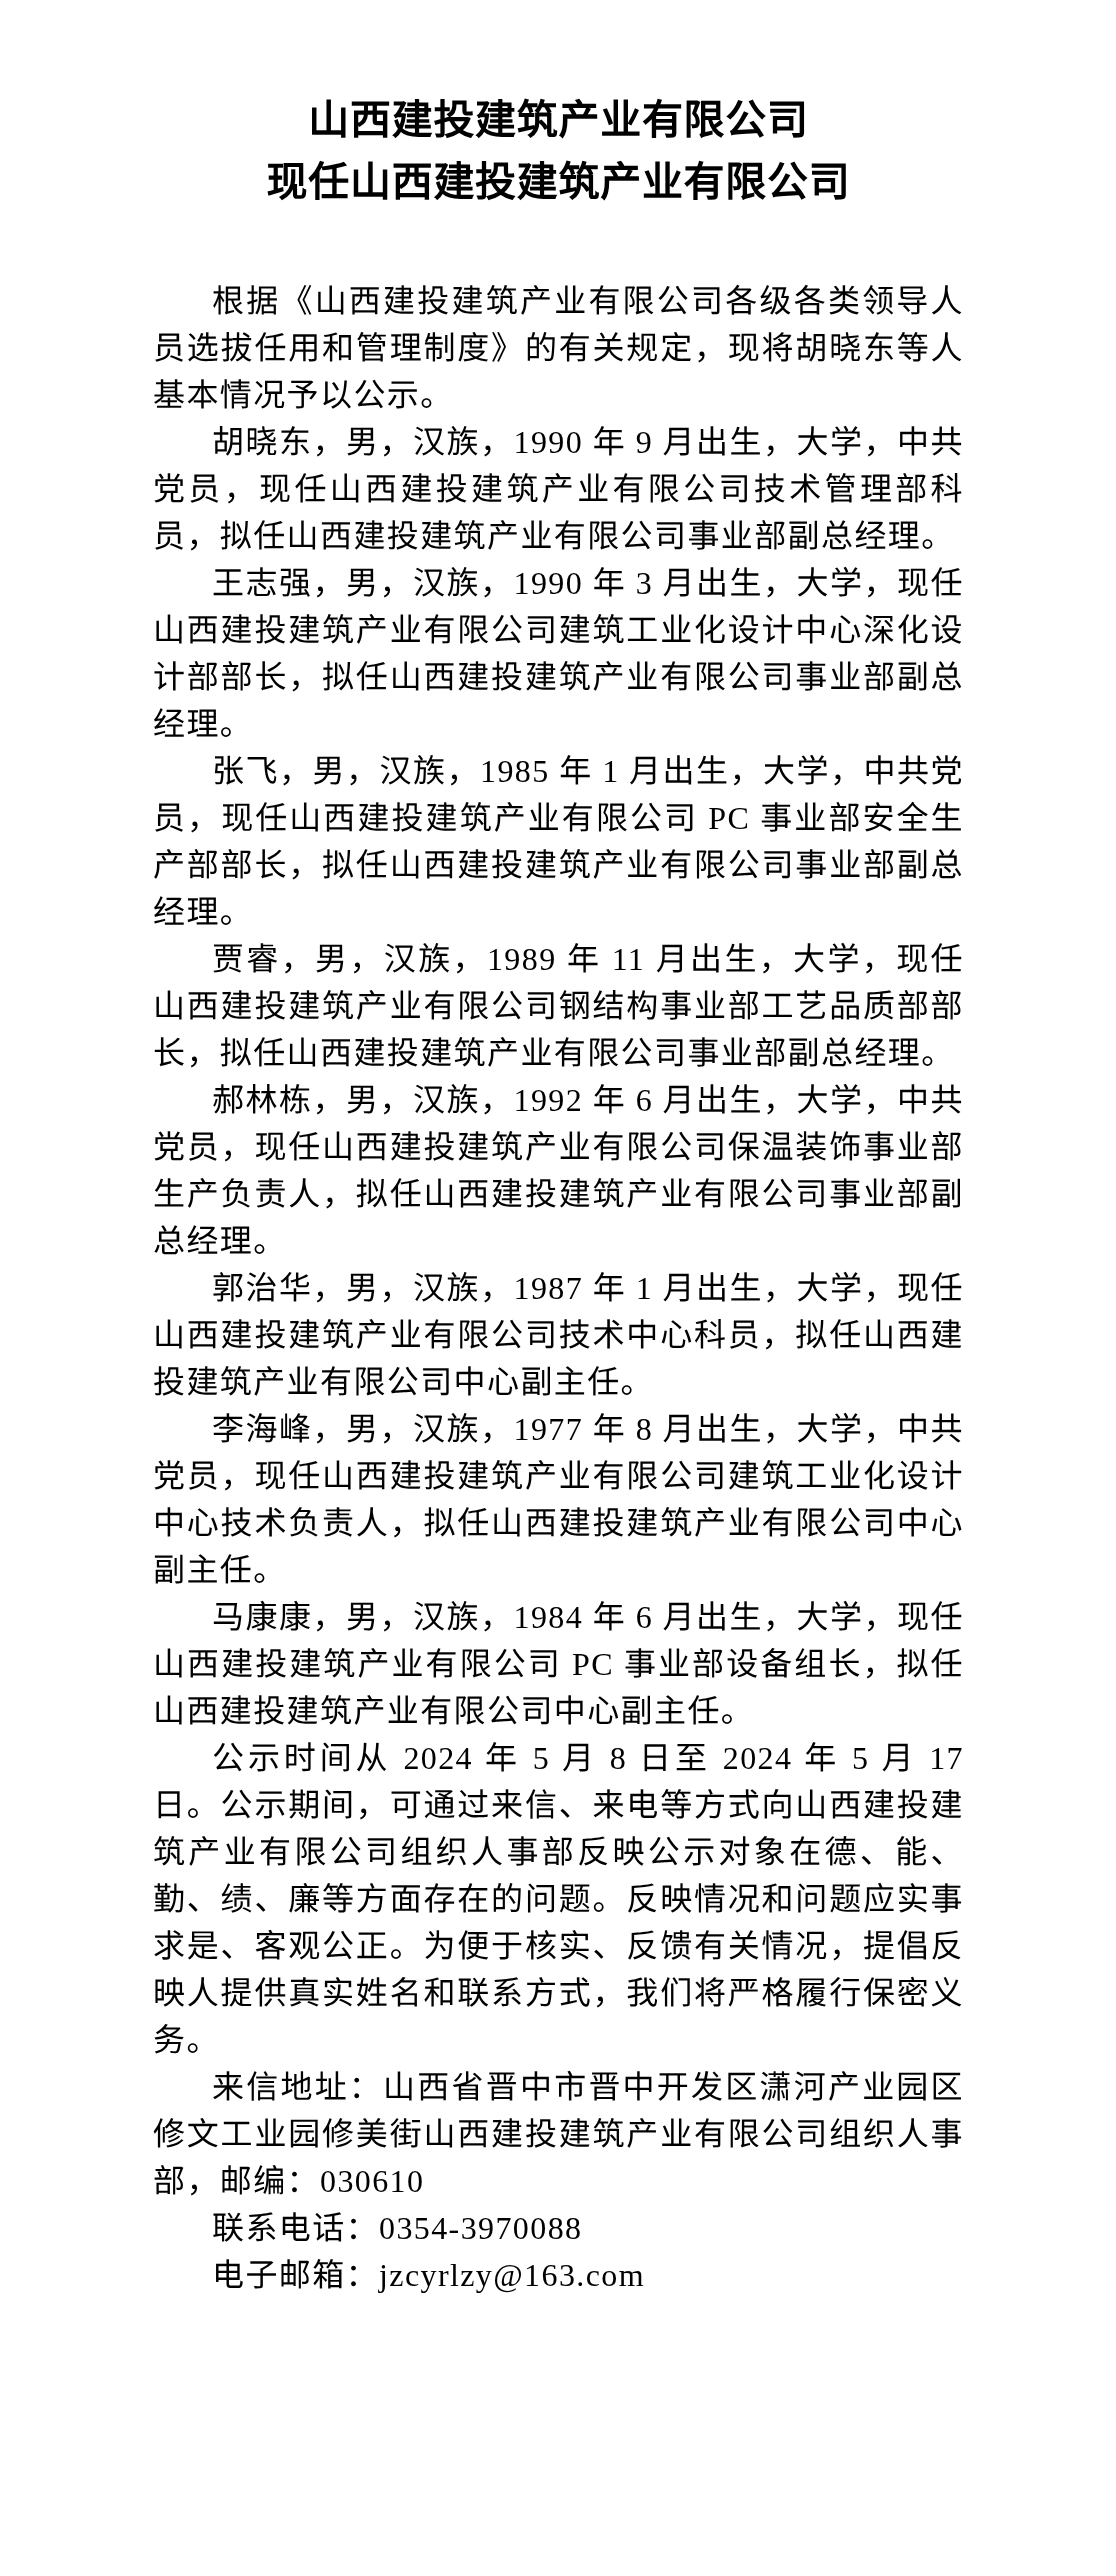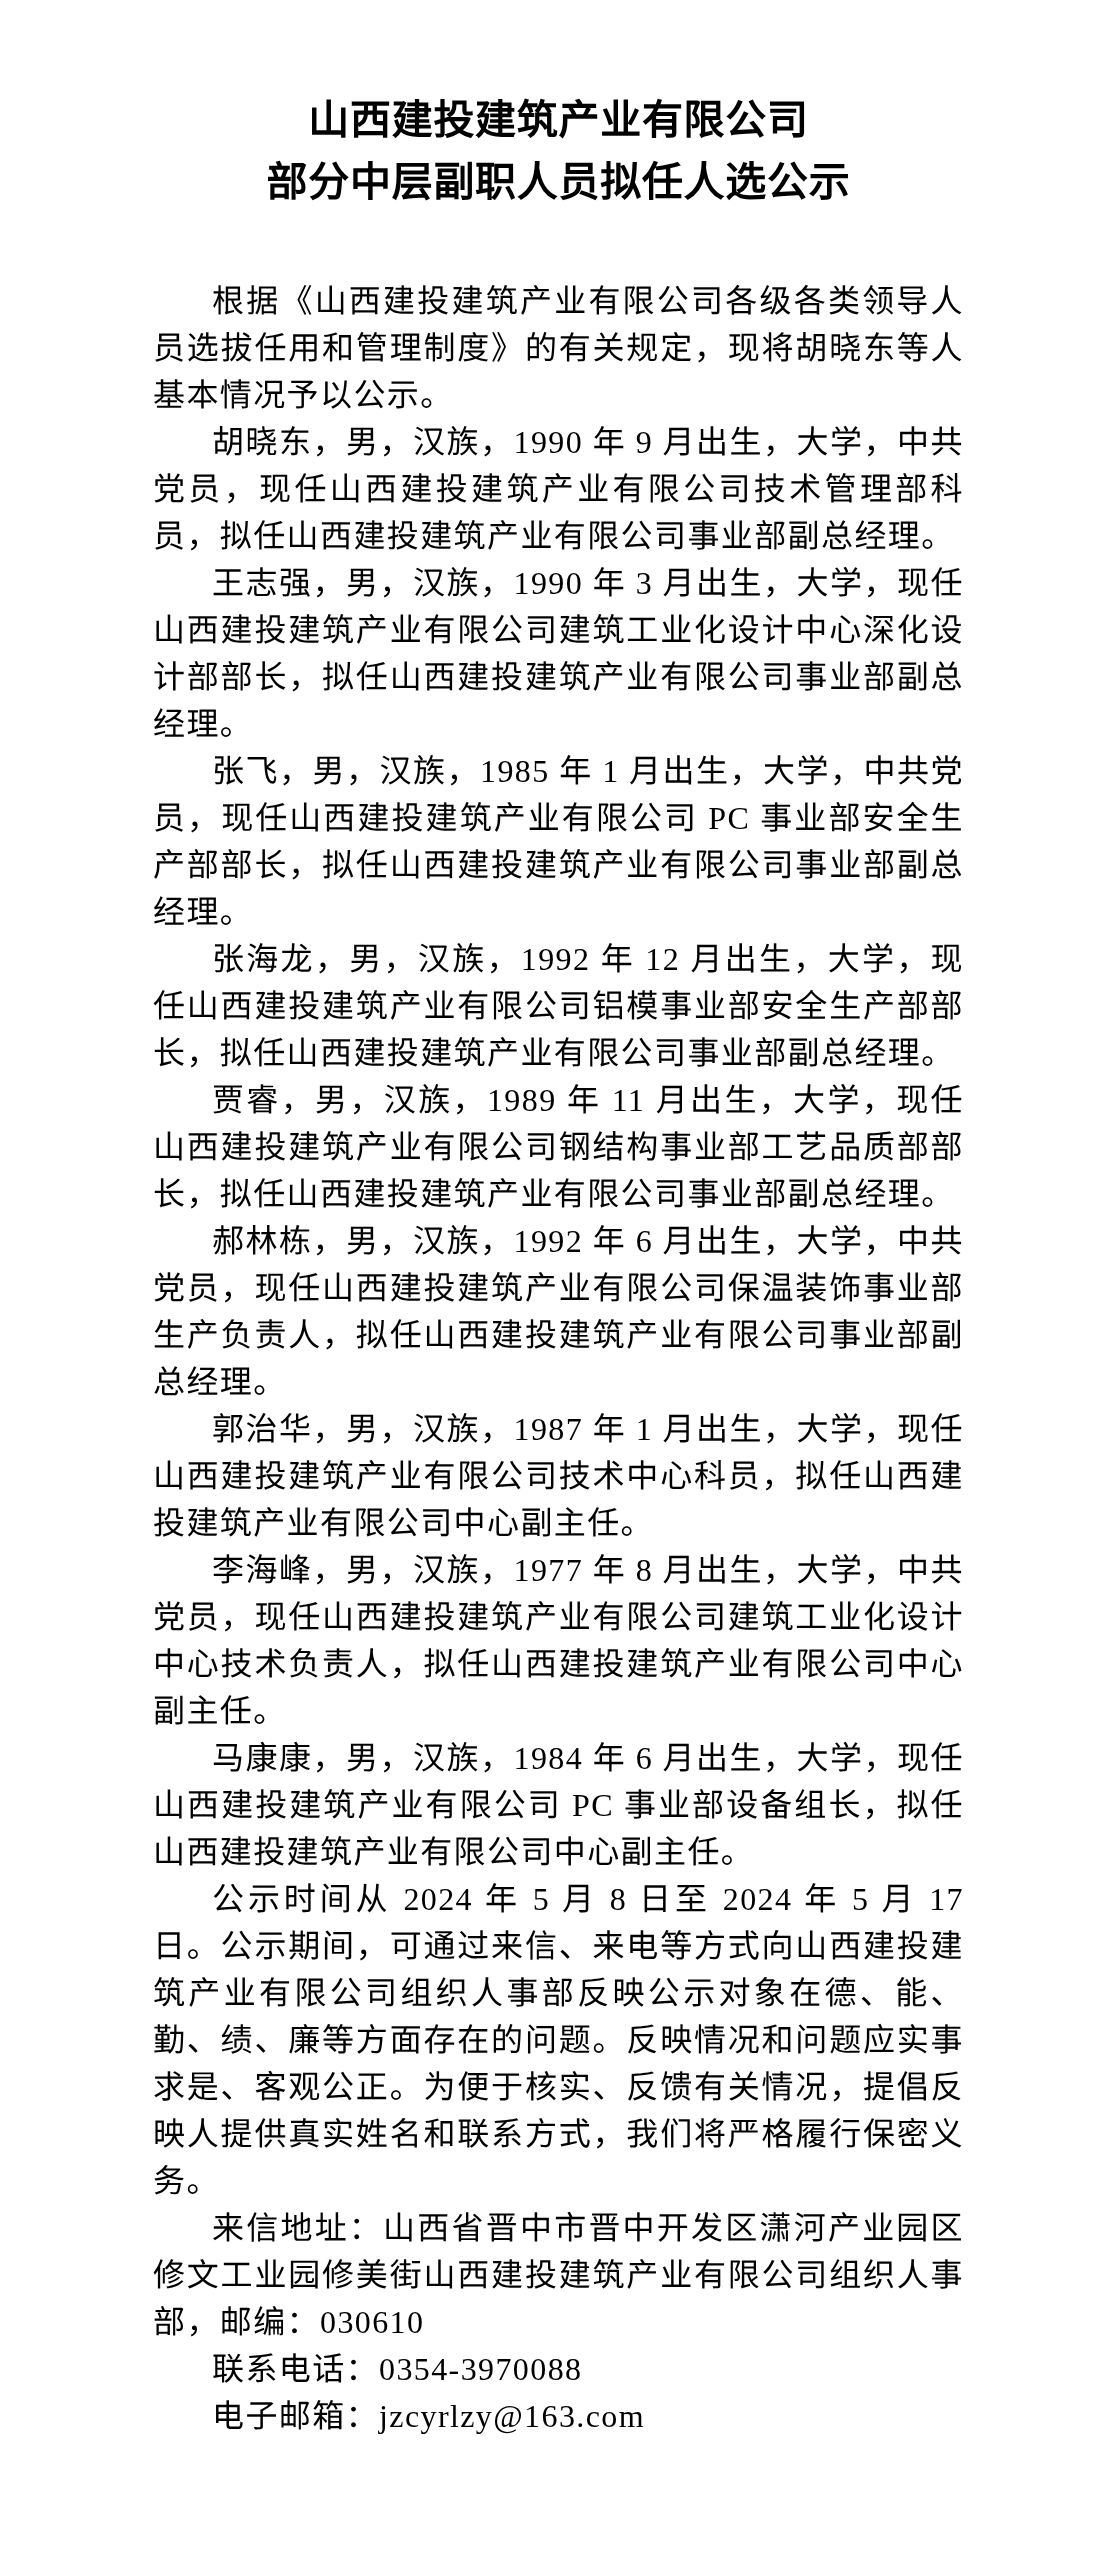--- a/index.html
+++ b/index.html
@@ -40,30 +40,29 @@
     text-align: justify;
     text-indent: 59px;
   }
 </style>
 </head>
 <body>
 
 <div class="page">
   <div class="title-block">
     <div class="title-line">山西建投建筑产业有限公司</div>
-    <div class="title-line">部分中层副职人员拟任人选公示</div>
+    <div class="title-line">现任山西建投建筑产业有限公司</div>
   </div>
 
   <div class="body-text">
     <p>根据《山西建投建筑产业有限公司各级各类领导人员选拔任用和管理制度》的有关规定，现将胡晓东等人基本情况予以公示。</p>
 
     <p>胡晓东，男，汉族，1990 年 9 月出生，大学，中共党员，现任山西建投建筑产业有限公司技术管理部科员，拟任山西建投建筑产业有限公司事业部副总经理。</p>
     <p>王志强，男，汉族，1990 年 3 月出生，大学，现任山西建投建筑产业有限公司建筑工业化设计中心深化设计部部长，拟任山西建投建筑产业有限公司事业部副总经理。</p>
     <p>张飞，男，汉族，1985 年 1 月出生，大学，中共党员，现任山西建投建筑产业有限公司 PC 事业部安全生产部部长，拟任山西建投建筑产业有限公司事业部副总经理。</p>
-    <p>张海龙，男，汉族，1992 年 12 月出生，大学，现任山西建投建筑产业有限公司铝模事业部安全生产部部长，拟任山西建投建筑产业有限公司事业部副总经理。</p>
     <p>贾睿，男，汉族，1989 年 11 月出生，大学，现任山西建投建筑产业有限公司钢结构事业部工艺品质部部长，拟任山西建投建筑产业有限公司事业部副总经理。</p>
     <p>郝林栋，男，汉族，1992 年 6 月出生，大学，中共党员，现任山西建投建筑产业有限公司保温装饰事业部生产负责人，拟任山西建投建筑产业有限公司事业部副总经理。</p>
     <p>郭治华，男，汉族，1987 年 1 月出生，大学，现任山西建投建筑产业有限公司技术中心科员，拟任山西建投建筑产业有限公司中心副主任。</p>
     <p>李海峰，男，汉族，1977 年 8 月出生，大学，中共党员，现任山西建投建筑产业有限公司建筑工业化设计中心技术负责人，拟任山西建投建筑产业有限公司中心副主任。</p>
     <p>马康康，男，汉族，1984 年 6 月出生，大学，现任山西建投建筑产业有限公司 PC 事业部设备组长，拟任山西建投建筑产业有限公司中心副主任。</p>
 
     <p>公示时间从 2024 年 5 月 8 日至 2024 年 5 月 17 日。公示期间，可通过来信、来电等方式向山西建投建筑产业有限公司组织人事部反映公示对象在德、能、勤、绩、廉等方面存在的问题。反映情况和问题应实事求是、客观公正。为便于核实、反馈有关情况，提倡反映人提供真实姓名和联系方式，我们将严格履行保密义务。</p>
     <p>来信地址：山西省晋中市晋中开发区潇河产业园区修文工业园修美街山西建投建筑产业有限公司组织人事部，邮编：030610</p>
     <p>联系电话：0354-3970088</p>
     <p>电子邮箱：jzcyrlzy@163.com</p>

